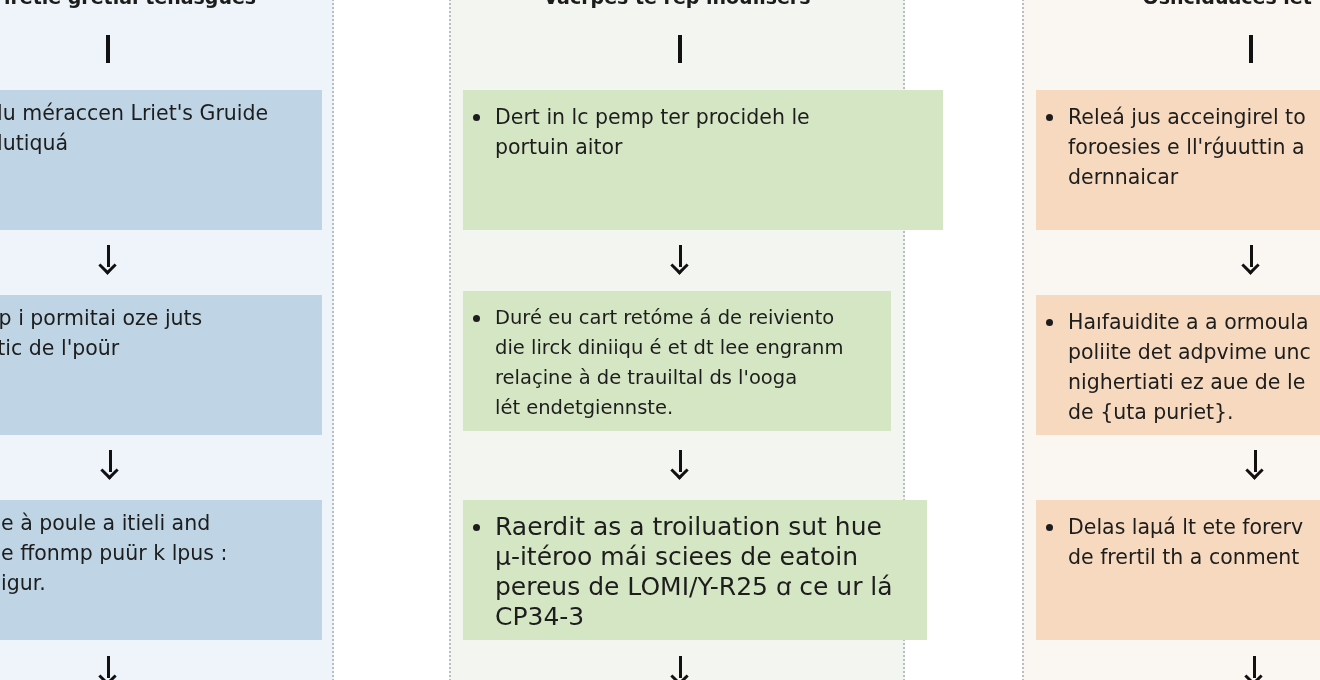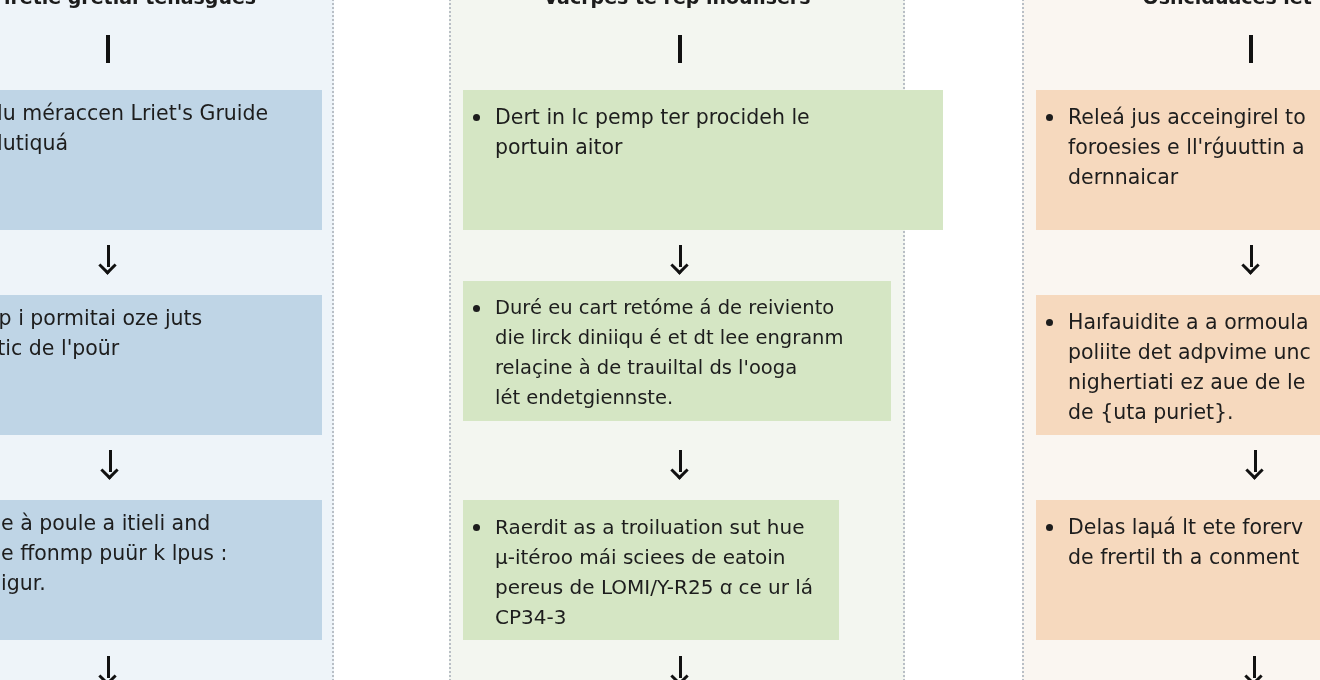--- a/index.html
+++ b/index.html
@@ -140,33 +140,33 @@
     <div class="box" style="left:12px; top:110px; width:480px; background:#D5E6C4;">
       <span class="bullet"></span>
       <div class="text">Dert in lc pemp ter procideh le
 portuin aitor</div>
     </div>
     <div class="arrow" style="left:219px; top:265px;">
       <div class="shaft"></div>
         <div class="head"></div>
     </div>
 
-    <div class="box" style="left:12px; top:301px; width:428px; background:#D5E6C4; font-size:19.5px;">
+    <div class="box" style="left:12px; top:311px; width:428px; background:#D5E6C4; font-size:19.5px;">
       <span class="bullet"></span>
       <div class="text">Duré eu cart retóme á de reiviento
 die lirck diniiqu é et dt lee engranm
 relaçine à de trauiltal ds l'ooga
 lét endetgiennste.</div>
     </div>
     <div class="arrow" style="left:219px; top:470px;">
       <div class="shaft"></div>
         <div class="head"></div>
     </div>
 
-    <div class="box" style="left:12px; top:520px; width:376px; background:#D5E6C4; font-size:20px;">
+    <div class="box" style="left:12px; top:520px; width:464px; background:#D5E6C4; font-size:25px;">
       <span class="bullet"></span>
       <div class="text">Raerdit as a troiluation sut hue
 μ-itéroo mái sciees de eatoin
 pereus de LOMI/Y-R25 ꭤ ce ur lá
 CP34-3</div>
     </div>
     <div class="arrow" style="left:219px; top:676px;">
       <div class="shaft"></div>
         <div class="head"></div>
     </div>

